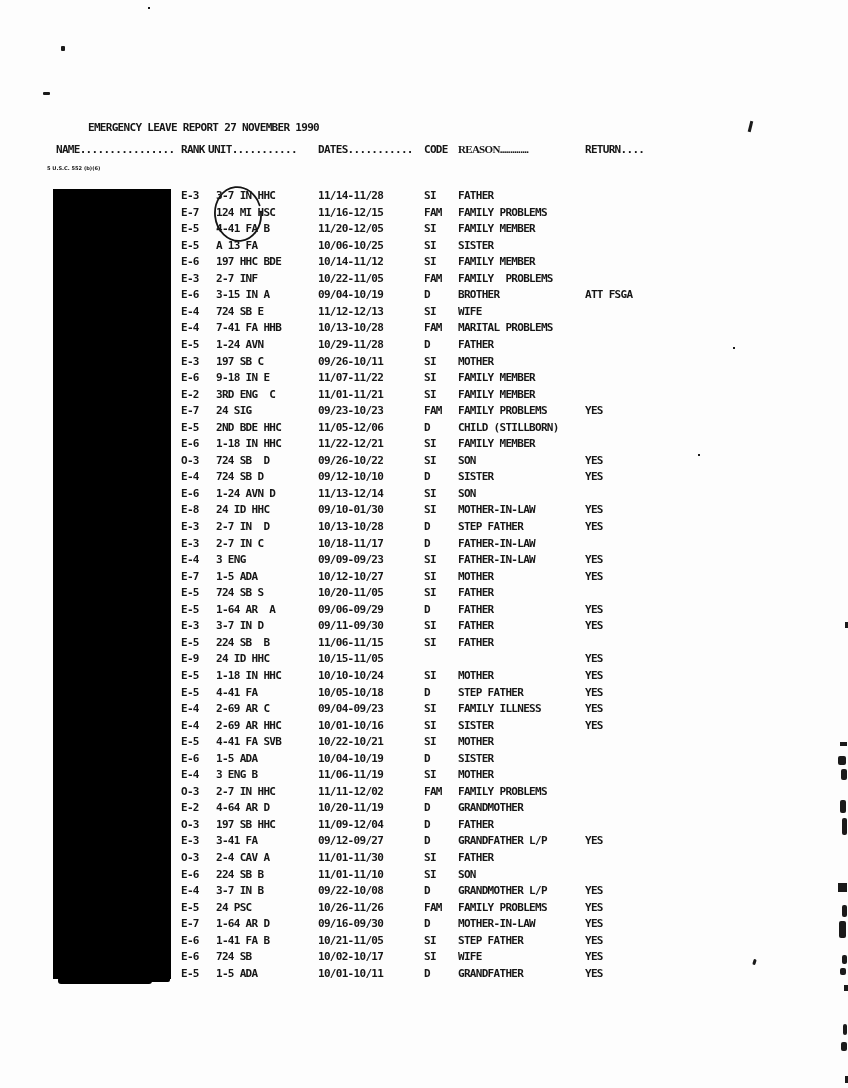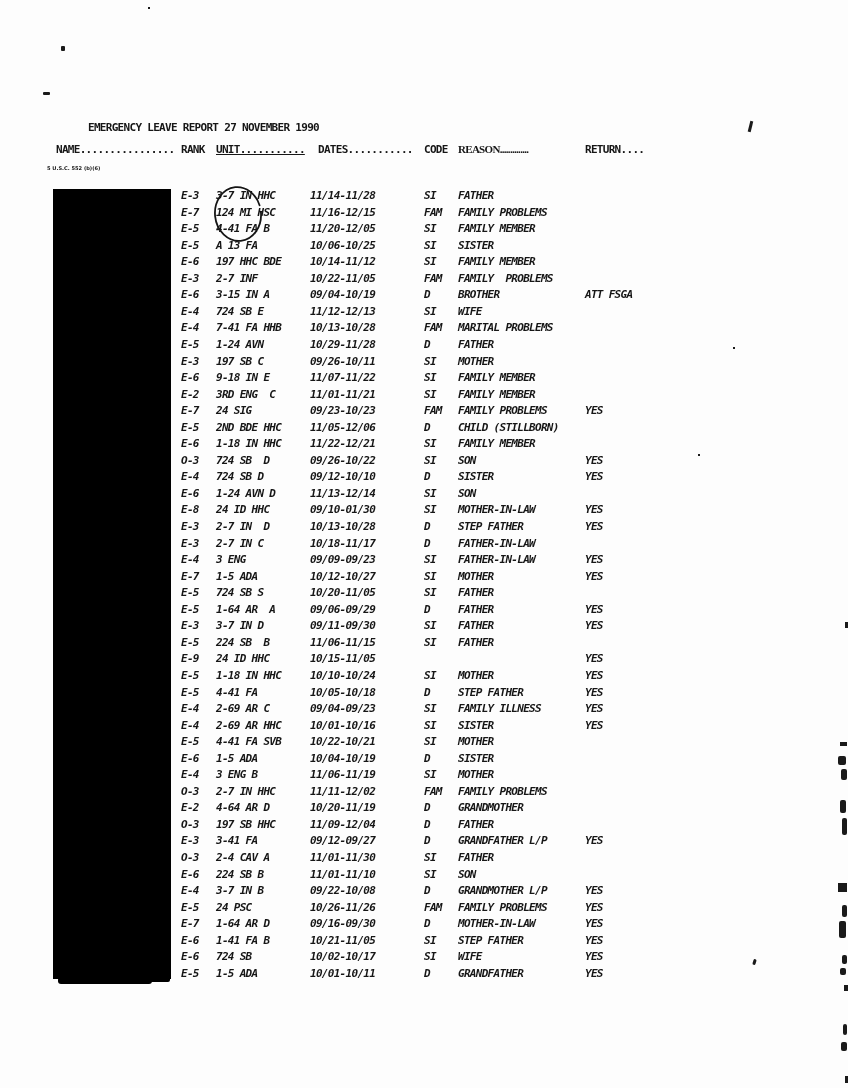--- a/index.html
+++ b/index.html
@@ -5,28 +5,28 @@
   html,body{margin:0;padding:0;}
   body{background:#fdfdfd;}
   .page{
     position:relative;width:848px;height:1088px;background:#fdfdfd;
     overflow:hidden;font-family:"DejaVu Sans Mono",monospace;color:#161616;
   }
   .t{
     position:absolute;font-weight:bold;font-size:11px;letter-spacing:-0.7px;
     line-height:11px;white-space:pre;
   }
-  .row{position:absolute;left:0;width:100%;height:17px;font-style:italic;}
+  .row{position:absolute;left:0;width:100%;height:17px;}
   .cell{
     position:absolute;top:0;font-weight:bold;font-size:11px;
     letter-spacing:-0.7px;line-height:11px;white-space:pre;
   }
   .c-rank{left:181px;}
   .c-unit{left:216px;}
-  .c-dates{left:310px;}
+  .c-dates{left:318px;}
   .c-code{left:424px;}
   .c-reason{left:458px;}
   .c-return{left:585px;}
   .foia{
     position:absolute;left:47px;top:165px;font-size:6px;font-weight:bold;
     font-family:"DejaVu Sans",sans-serif;letter-spacing:0;
     transform:scale(.85);transform-origin:left top;white-space:pre;
   }
   .redaction{position:absolute;left:53px;top:189px;width:118px;height:790px;background:#000;}
   .redaction-rag1{position:absolute;left:58px;top:977px;width:94px;height:7px;background:#000;border-radius:3px;}
@@ -37,21 +37,21 @@
 </head>
 <body>
 
 <div class="page">
 
   <div class="t" style="left:56px;top:122px;padding-left:32px;">EMERGENCY LEAVE REPORT 27 NOVEMBER 1990</div>
 
   <div>
     <span class="t" style="left:56px;top:144px;">NAME................</span>
     <span class="t" style="left:181px;top:144px;">RANK</span>
-    <span class="t" style="left:216px;top:144px;text-decoration:underline;">UNIT...........</span>
+    <span class="t" style="left:208px;top:144px;">UNIT...........</span>
     <span class="t" style="left:318px;top:144px;">DATES...........</span>
     <span class="t" style="left:424px;top:144px;">CODE</span>
     <span class="t" style="left:458px;top:144px;font-family:Liberation Serif, serif;">REASON..............</span>
     <span class="t" style="left:585px;top:144px;">RETURN....</span>
   </div>
 
   <div class="foia">5 U.S.C. 552 (b)(6)</div>
 
   <div class="redaction"></div>
   <div class="redaction-rag1"></div>

